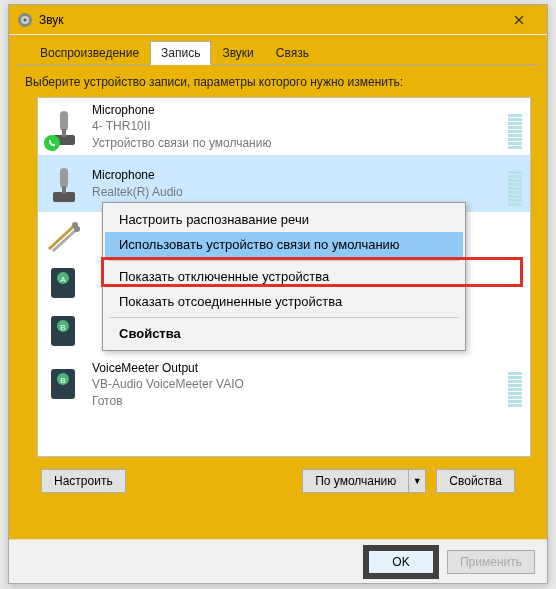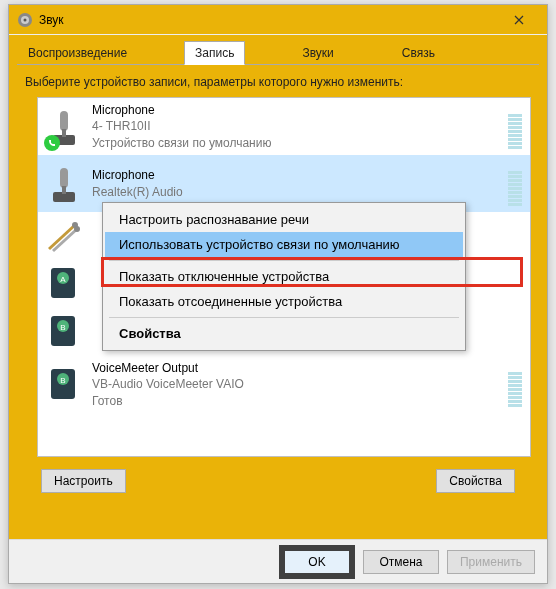--- a/index.html
+++ b/index.html
@@ -5,21 +5,21 @@
 * { box-sizing: border-box; margin: 0; padding: 0; font-family: "Segoe UI", Tahoma, sans-serif; }
 body { background: #e8e8e8; width: 556px; height: 589px; overflow: hidden; position: relative; }
 
 .window { position: absolute; left: 8px; top: 4px; width: 540px; height: 580px; background: #eab308; border: 1px solid #aaa; box-shadow: 0 2px 8px rgba(0,0,0,0.2); }
 
 .titlebar { height: 30px; display: flex; align-items: center; padding: 0 8px; border-bottom: 1px solid #eee; }
 .titlebar-icon { width: 16px; height: 16px; margin-right: 6px; }
 .titlebar-text { flex: 1; font-size: 12px; }
 .close-btn { width: 40px; height: 28px; display: flex; align-items: center; justify-content: center; font-size: 14px; color: #333; }
 
-.tabs { display: flex; padding: 6px 8px 0 8px; font-size: 12px; gap: 46px; }
+.tabs { display: flex; padding: 6px 8px 0 20px; font-size: 12px; }
 .tab { padding: 4px 10px; border: 1px solid transparent; color: #222; }
 .tab.active { border: 1px solid #aaa; border-bottom: 1px solid #fff; background: #fff; position: relative; z-index: 2; }
 .tab-underline { border-top: 1px solid #aaa; margin: -1px 8px 0 8px; }
 
 .content { padding: 10px 16px 0 16px; }
 .instruction { font-size: 12px; color: #222; margin-bottom: 8px; }
 
 .device-list { border: 1px solid #c0c0c0; height: 360px; position: relative; overflow: hidden; background: #fff; margin-left: 12px; }
 
 .device { display: flex; align-items: center; height: 57px; padding: 4px 8px; position: relative; }
@@ -214,24 +214,27 @@
         <div class="ctx-sep"></div>
         <div class="ctx-item bold">Свойства</div>
         <div class="highlight-box" style="left:-2px; top:54px; width:422px; height:30px;"></div>
       </div>
 
     </div>
 
     <div class="bottom-row">
       <button class="btn">Настроить</button>
       <div class="mid-row">
+        <div class="btn-split">
+          <button class="btn">По умолчанию</button>
+          <div class="drop">▼</div>
+        </div>
         <button class="btn">Свойства</button>
       </div>
     </div>
   </div>
 
   <div class="dialog-buttons">
     <button class="btn primary">OK</button>
-    <button class="btn">Отмена</button>
     <button class="btn disabled">Применить</button>
   </div>
 
 </div>
 
 </body></html>

